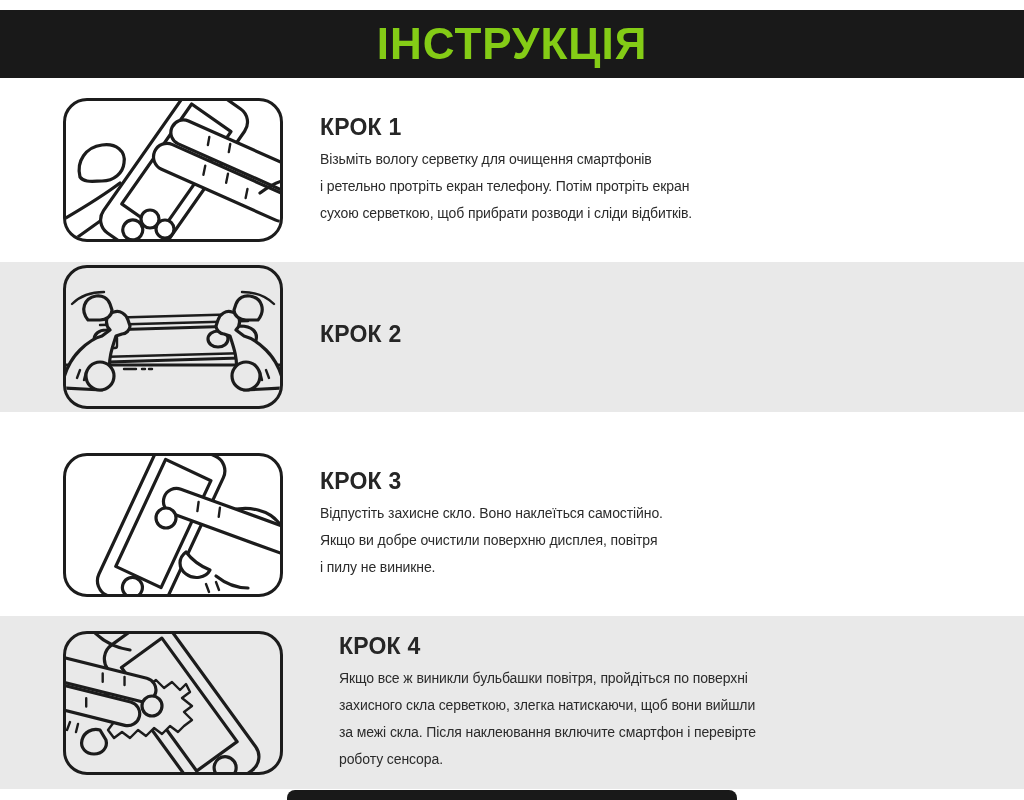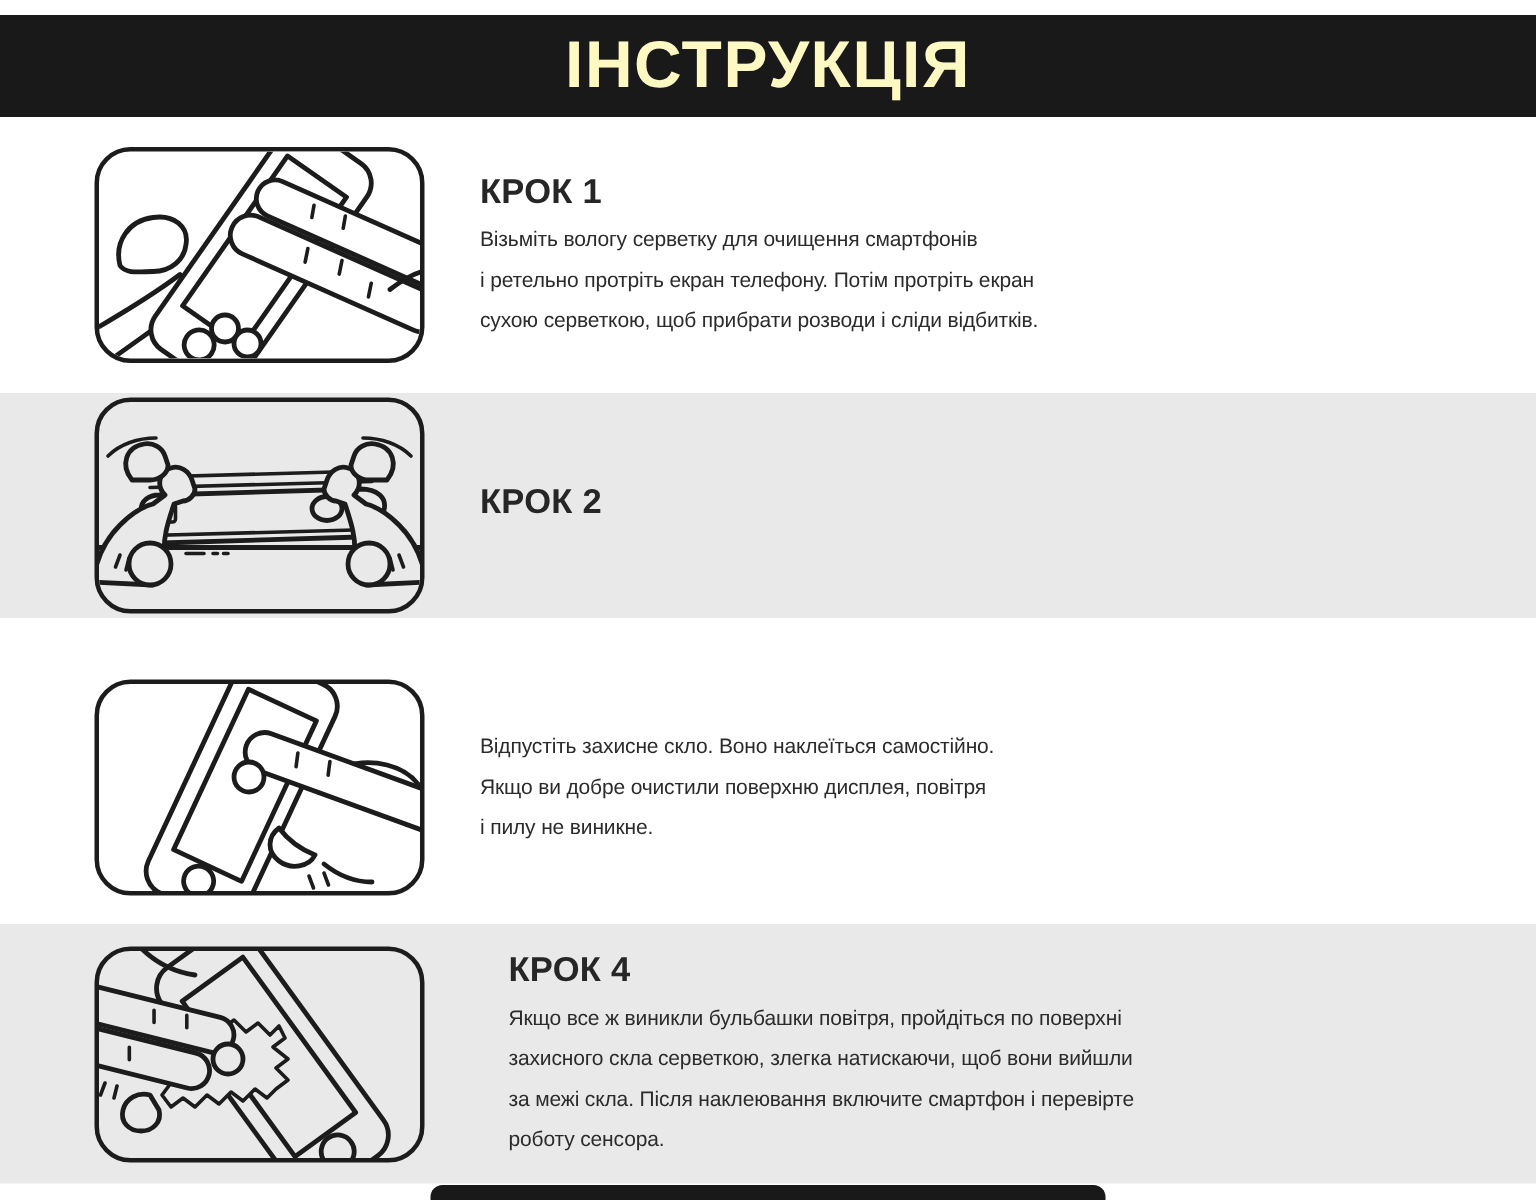--- a/index.html
+++ b/index.html
@@ -5,21 +5,21 @@
   html,body{margin:0;padding:0;}
   body{
     width:1024px;height:800px;position:relative;overflow:hidden;
     background:#ffffff;font-family:"Liberation Sans","DejaVu Sans",sans-serif;
   }
   .header-bar{
     position:absolute;top:10px;left:0;width:1024px;height:68px;
     background:#191919;display:flex;align-items:center;justify-content:center;
   }
   .header-title{
-    color:#fef9c3;font-size:44px;font-weight:700;letter-spacing:1px;
+    color:#84cc16;font-size:44px;font-weight:700;letter-spacing:1px;
   }
   .row{
     position:absolute;left:0;width:1024px;
     display:flex;align-items:center;
   }
   .row.r1{top:78px;height:184px;--fillc:#ffffff;}
   .row.r2{top:262px;height:150px;background:#e9e9e9;--fillc:#e9e9e9;}
   .row.r3{top:433px;height:183px;--fillc:#ffffff;}
   .row.r4{top:616px;height:173px;background:#e9e9e9;gap:19px;--fillc:#e9e9e9;}
   .illus{
@@ -117,20 +117,21 @@
         <rect class="f" x="88" y="48" width="142" height="26" rx="13"></rect>
         <path class="n thin" d="M122,54 l2,9 M144,52 l2,9"></path>
       </g>
       <circle class="f" cx="100" cy="62" r="10"></circle>
       <path class="f" d="M120,96 C112,102 112,112 120,118 C128,124 140,122 144,114 C134,110 126,104 120,96 Z"></path>
       <path class="n" d="M150,120 C160,128 170,132 182,132"></path>
       <path class="n thin" d="M140,128 l3,8 M150,126 l3,8"></path>
     </svg>
   </div>
   <div class="step-text-col">
+    <div class="step-title">КРОК 3</div>
     <div class="step-body">Відпустіть захисне скло. Воно наклеїться самостійно.
 Якщо ви добре очистили поверхню дисплея, повітря
 і пилу не виникне.</div>
   </div>
 </div>
 
 <div class="row r4">
   <div class="illus">
     <svg viewBox="0 0 214 138">
       <g transform="rotate(-36 116 76)">

